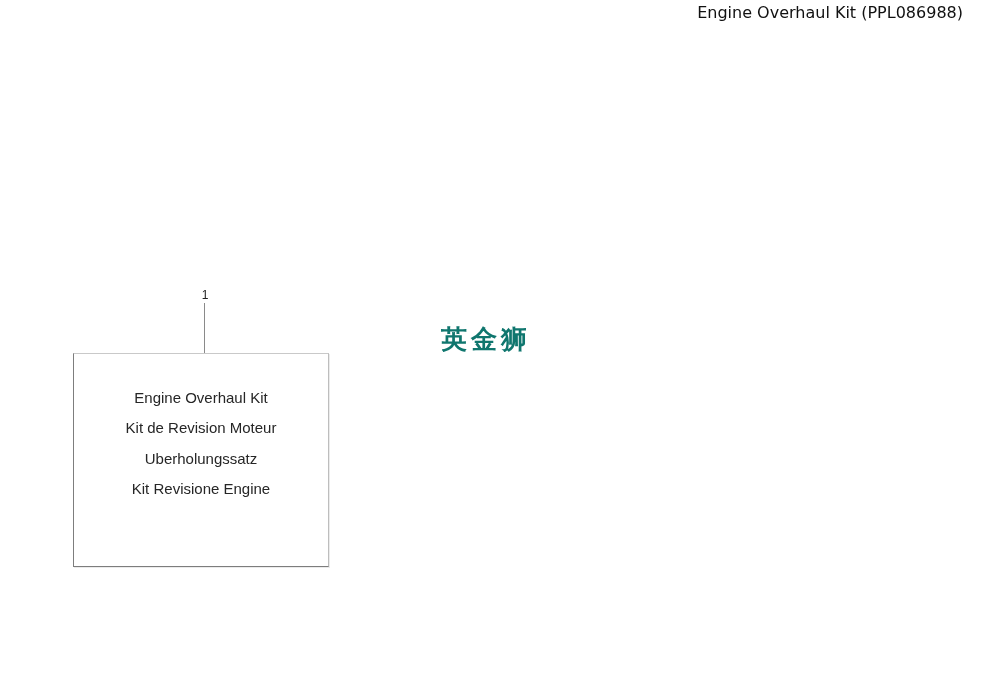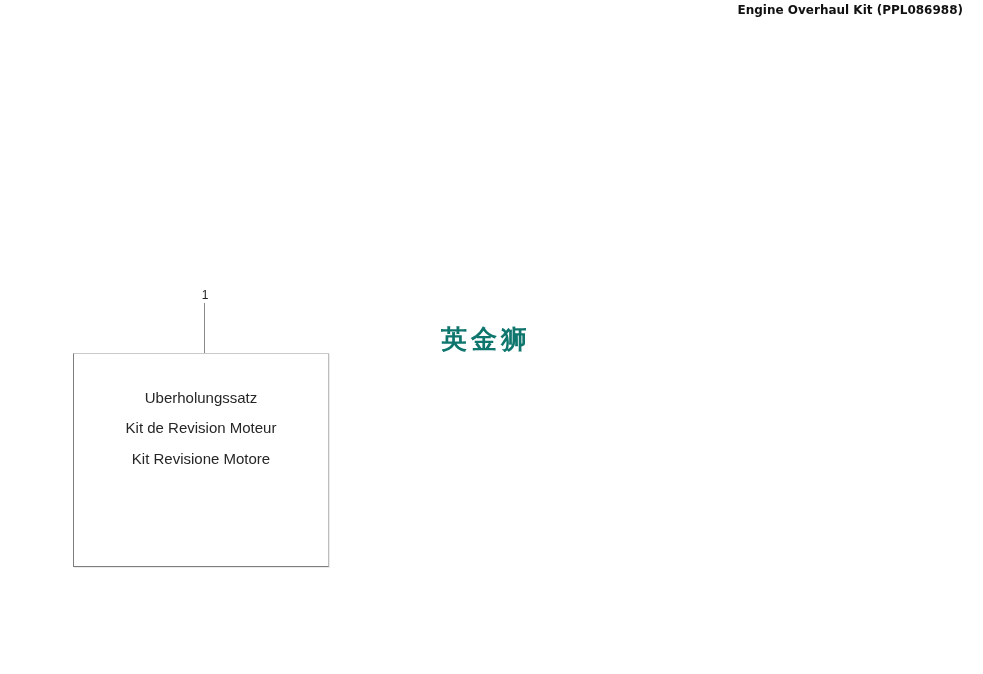--- a/index.html
+++ b/index.html
@@ -13,22 +13,22 @@
     height: 674px;
     background: #ffffff;
     overflow: hidden;
     font-family: "Liberation Sans", sans-serif;
   }
   .page-title {
     position: absolute;
     top: 3px;
     right: 20px;
     font-family: "DejaVu Sans", sans-serif;
-    font-weight: bold;
-    font-size: 12px;
+    font-weight: normal;
+    font-size: 16px;
     color: #111111;
     white-space: nowrap;
   }
   .watermark {
     position: absolute;
     left: 441px;
     top: 322px;
     font-size: 26px;
     font-weight: bold;
     letter-spacing: 4px;
@@ -84,18 +84,19 @@
 
   <div class="page-title">Engine Overhaul Kit (PPL086988)</div>
 
   <div class="watermark">英金狮</div>
 
   <div class="callout-number">1</div>
 
   <div class="callout-line"></div>
 
   <div class="kit-box">
+    <div class="kit-line">Engine Overhaul Kit</div>
+    <div class="kit-line">Kit de Revision Moteur</div>
     <div class="kit-line">Uberholungssatz</div>
-    <div class="kit-line">Kit de Revision Moteur</div>
-    <div class="kit-line">Kit Revisione Motore</div>
+    <div class="kit-line">Kit Revisione Engine</div>
   </div>
 
 </div>
 
 </body></html>

